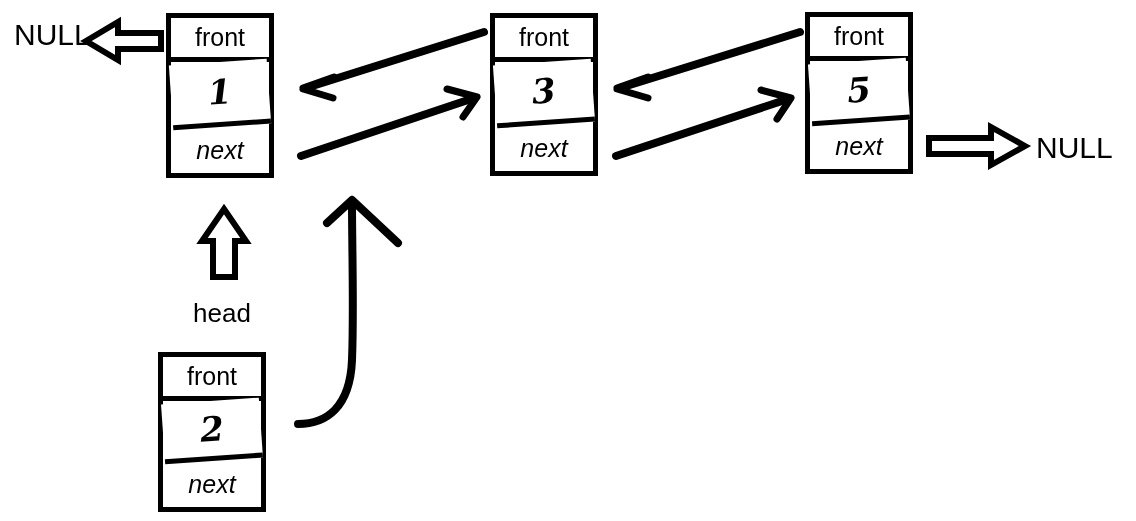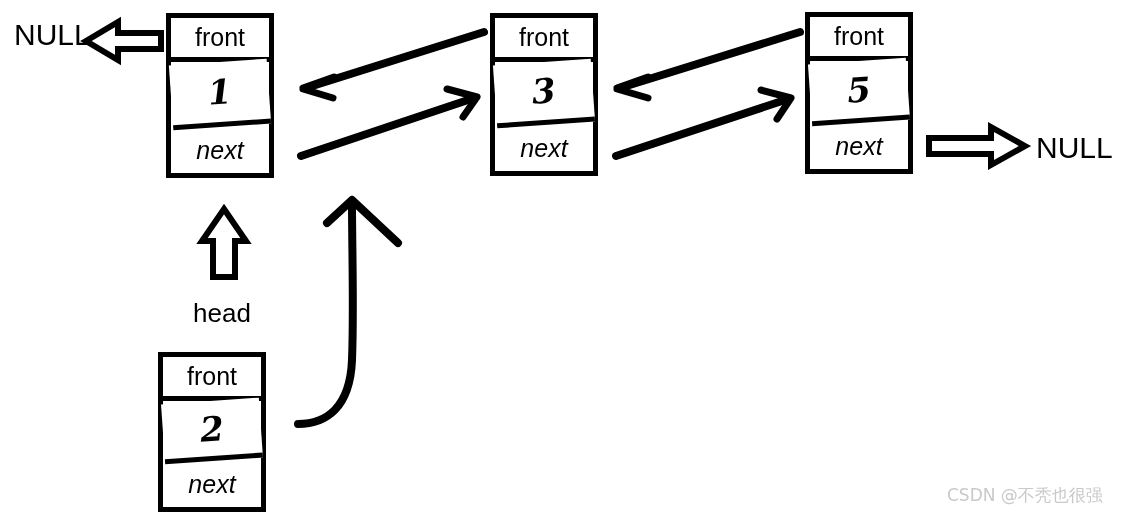--- a/index.html
+++ b/index.html
@@ -126,21 +126,20 @@
   <div class="node" style="left:158px; top:352px; width:108px; height:160px;">
     <div class="cell cell-front cell-label">front</div>
     <div class="cell cell-value">2</div>
     <div class="cell cell-next cell-label">next</div>
   </div>
 
   <div class="nulltext" style="left:1036px; top:131px;">NULL</div>
 
   <div class="headtext" style="left:193px; top:298px;">head</div>
 
-  <div class="watermark" style="left:947px; top:484px;">CSDN @不秃也很强</div>
 
   <svg class="overlay" viewBox="0 0 1136 521">
 
     <g>
       <polygon class="block-arrow" points="86,41 118,22 118,33 161,33 161,49 118,49 118,60"></polygon>
     </g>
 
     <g>
       <polygon class="block-arrow" points="1025,146 991,127 991,138 929,138 929,154 991,154 991,165"></polygon>
     </g>

